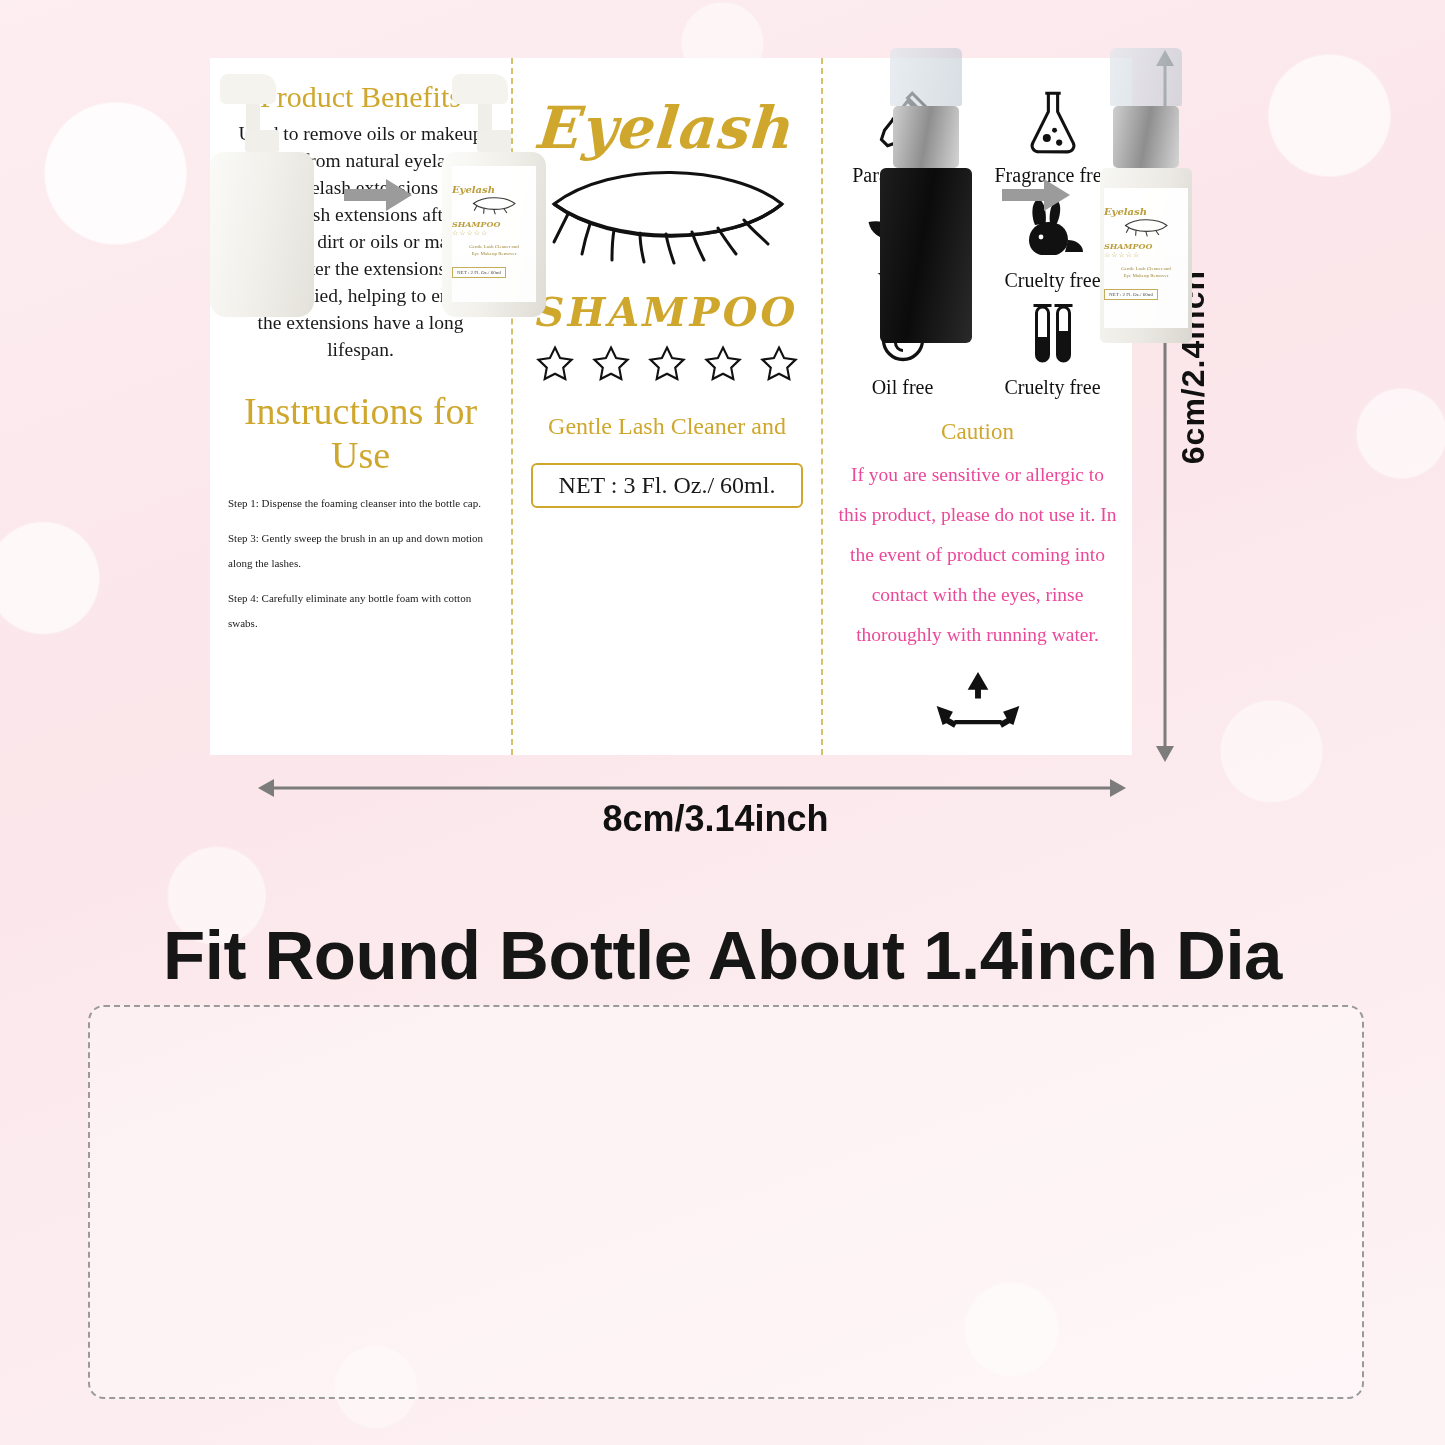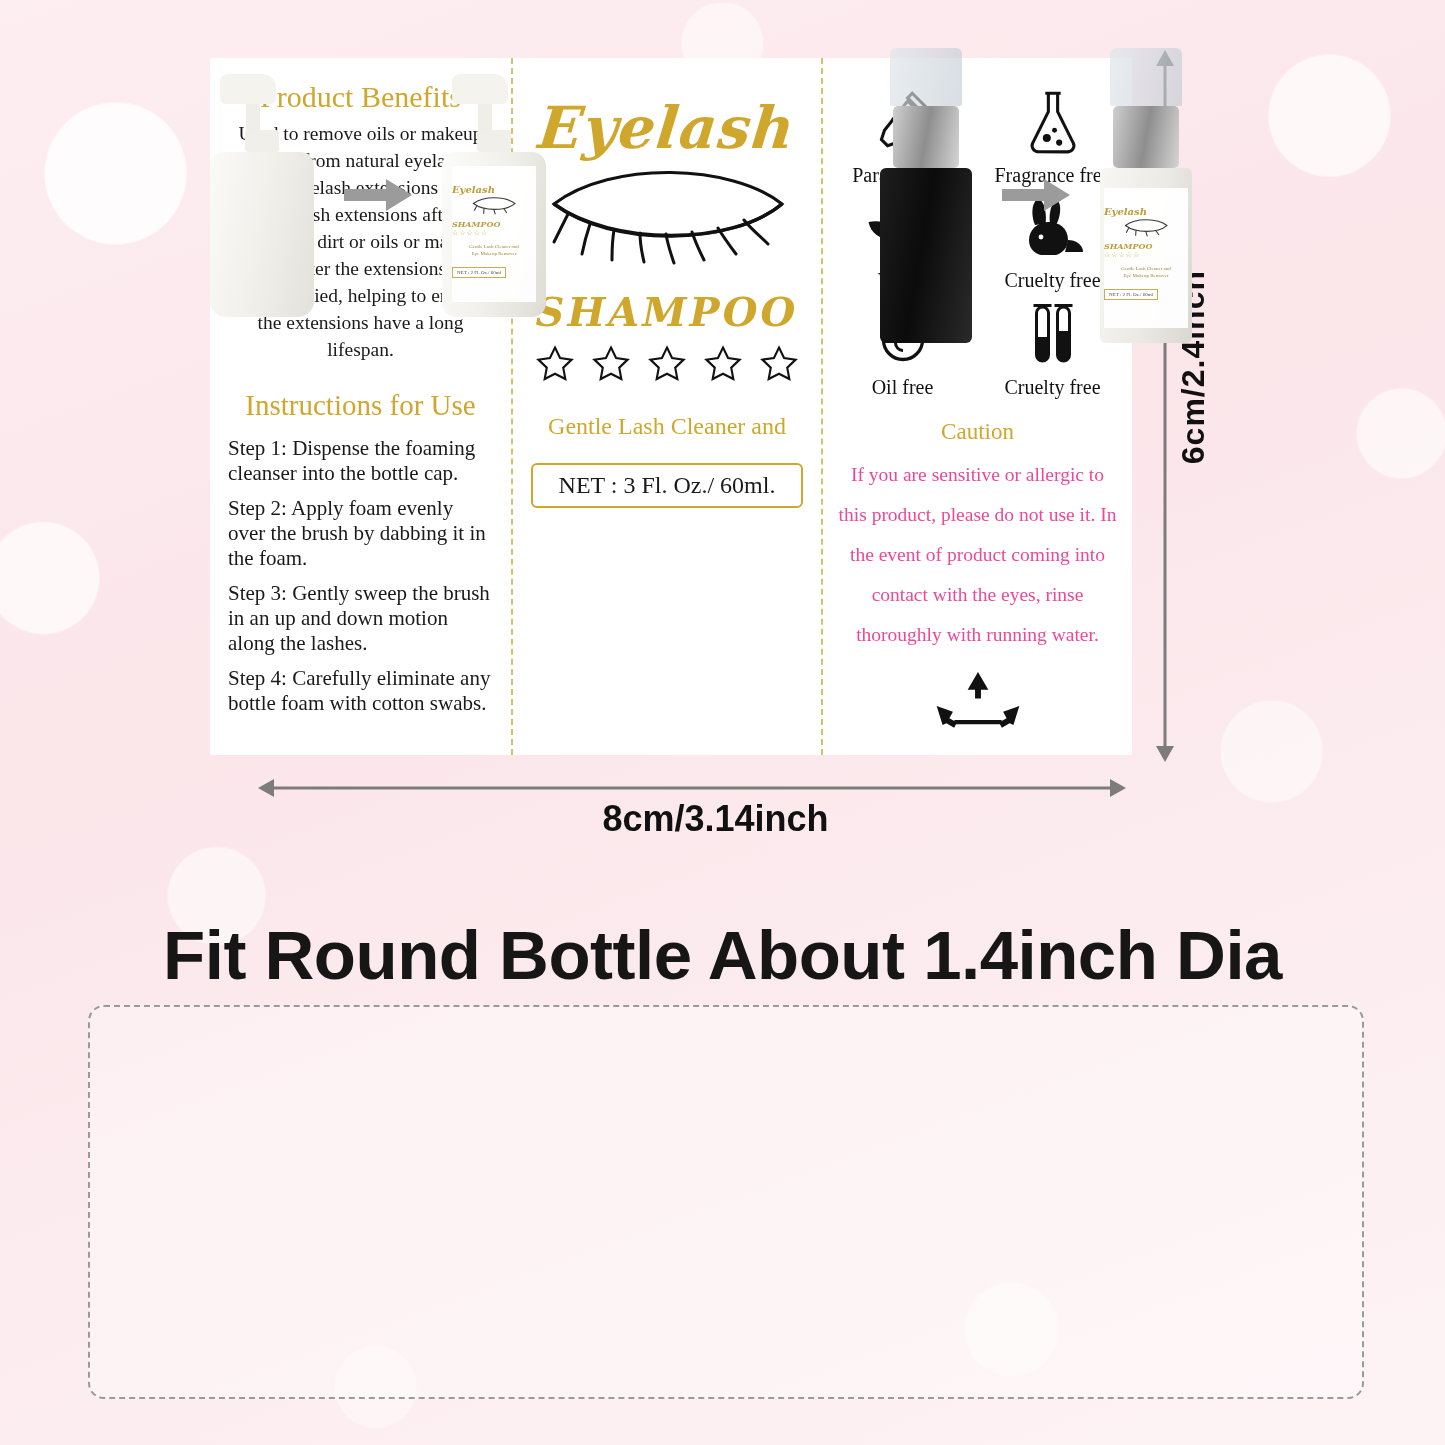--- a/index.html
+++ b/index.html
@@ -36,23 +36,23 @@
   .panel-mid{width:310px;padding:22px 14px 0 14px;border-right:2px dashed #d8c06a;text-align:center;}
   .panel-right{width:309px;padding:22px 10px 0 10px;}
   .h-gold{
     color:#cfa72d;font-size:30px;text-align:center;margin:0 0 6px 0;
     font-family:"Liberation Serif",serif;font-weight:400;
   }
   .benefits-text{
     font-size:19.5px;line-height:27px;color:#1a1a1a;text-align:center;margin:0;
   }
   .h-instr{
-    color:#cfa72d;font-size:29px;text-align:center;margin:26px 0 14px 0;font-weight:400;
-  }
-  .step{font-size:21px;line-height:25px;color:#1a1a1a;margin:0 0 10px 0;text-align:left;}
+    color:#cfa72d;font-size:38px;text-align:center;margin:26px 0 14px 0;font-weight:400;
+  }
+  .step{font-size:11px;line-height:25px;color:#1a1a1a;margin:0 0 10px 0;text-align:left;}
 
   
   .brand-script{
     font-family:"DejaVu Serif",serif;font-style:italic;font-weight:700;
     color:#cfa72d;font-size:58px;letter-spacing:1px;margin:14px 0 6px 0;
     transform:skewX(-6deg);
   }
   .eye-svg{display:block;margin:6px auto 4px auto;}
   .shampoo{
     font-family:"DejaVu Serif",serif;font-style:italic;font-weight:700;
@@ -129,21 +129,20 @@
 <div class="wrap">
 
   <div class="label-card">
 
     <div class="panel panel-left">
       <div class="h-gold">Product Benefits</div>
       <p class="benefits-text">Used to remove oils or makeup residue from natural eyelashes before eyelash extensions Used to as eyelash extensions aftercare to cleanse dirt or oils or makeup residue after the extensions have been applied, helping to ensure the extensions have a long lifespan.</p>
 
       <div class="h-instr">Instructions for Use</div>
       <p class="step">Step 1: Dispense the foaming cleanser into the bottle cap.</p>
-      <p class="step">Step 2: Apply foam evenly over the brush by dabbing it in the foam.</p>
       <p class="step">Step 3: Gently sweep the brush in an up and down motion along the lashes.</p>
       <p class="step">Step 4: Carefully eliminate any bottle foam with cotton swabs.</p>
     </div>
 
     <div class="panel panel-mid">
       <div class="brand-script">Eyelash</div>
 
       <svg class="eye-svg" width="250" height="110" viewBox="0 0 250 110">
         <path d="M12,36 C70,-8 190,-4 240,36 C190,78 70,80 12,36 Z" fill="none" stroke="#111" stroke-width="3"></path>
         <path d="M12,36 C70,78 190,78 240,36" fill="none" stroke="#111" stroke-width="3.5"></path>

